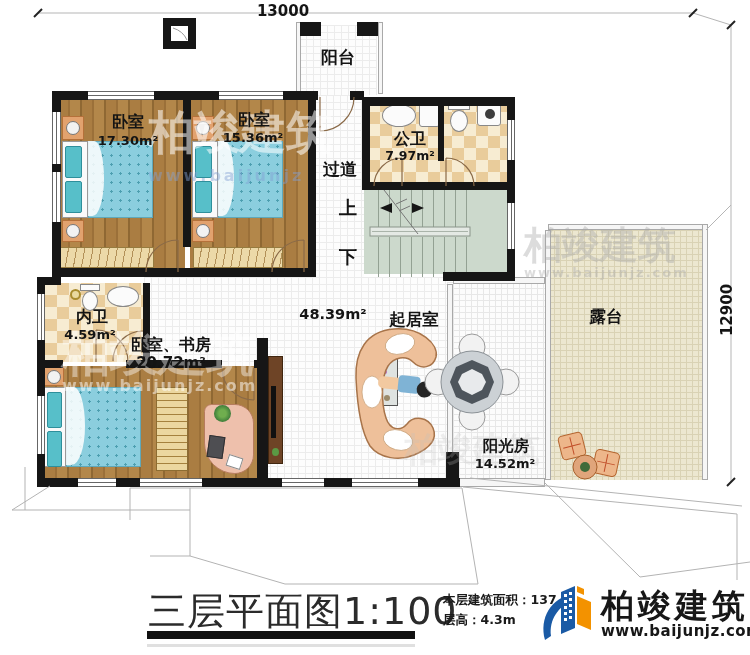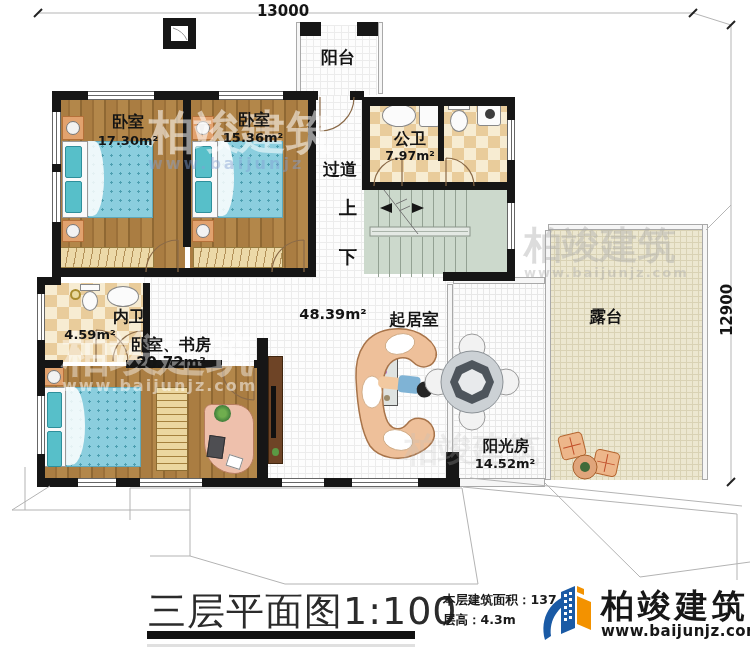--- a/index.html
+++ b/index.html
@@ -241,21 +241,21 @@
         <rect x="594" y="451" width="24" height="24" rx="4" fill="#edb68a" stroke="#b4652f"></rect>
         <path d="M597,463 h18 M606,454 v18" stroke="#c14f2a"></path>
       </g>
       <circle cx="585" cy="467" r="12" fill="#e0a57b" stroke="#a8612d"></circle>
       <circle cx="585" cy="467" r="5" fill="#3f6b3a"></circle>
     </g>
   </svg>
 
   <div class="wm" style="left:148px;top:108px;">
     <div style="font-size:46px;color:rgba(255,255,255,0.55);">柏竣建筑</div>
-    <div style="font-size:16px;letter-spacing:3px;color:rgba(130,160,210,0.45);">www.baijunjz</div>
+    <div style="font-size:16px;letter-spacing:3px;color:rgba(130,160,210,0.45);margin-top:12px;">www.baijunjz</div>
   </div>
   <div class="wm" style="left:524px;top:226px;">
     <div style="font-size:38px;color:rgba(168,168,168,0.40);">柏竣建筑</div>
     <div style="font-size:13px;letter-spacing:2px;color:rgba(168,168,168,0.40);">www.baijunjz.com</div>
   </div>
   <div class="wm" style="left:62px;top:328px;">
     <div style="font-size:48px;color:rgba(255,255,255,0.42);">柏竣建筑</div>
     <div style="font-size:16px;letter-spacing:2px;color:rgba(255,255,255,0.50);">www.baijunjz.com</div>
   </div>
   <div class="wm" style="left:404px;top:432px;">
@@ -267,21 +267,21 @@
   <div class="rlabel" style="left:338px;top:57px;font-size:17px;">阳台</div>
   <div class="rlabel" style="left:128px;top:122px;font-size:16px;">卧室</div>
   <div class="rlabel" style="left:128px;top:140px;font-size:13px;">17.30m²</div>
   <div class="rlabel" style="left:254px;top:120px;font-size:16px;">卧室</div>
   <div class="rlabel" style="left:253px;top:137px;font-size:13px;">15.36m²</div>
   <div class="rlabel" style="left:410px;top:139px;font-size:16px;">公卫</div>
   <div class="rlabel" style="left:410px;top:156px;font-size:12.5px;">7.97m²</div>
   <div class="rlabel" style="left:340px;top:169px;font-size:17px;">过道</div>
   <div class="rlabel" style="left:348px;top:208px;font-size:18px;">上</div>
   <div class="rlabel" style="left:348px;top:257px;font-size:18px;">下</div>
-  <div class="rlabel" style="left:92px;top:317px;font-size:16px;margin-left:37px;">内卫</div>
+  <div class="rlabel" style="left:92px;top:317px;font-size:16px;">内卫</div>
   <div class="rlabel" style="left:90px;top:334px;font-size:13px;">4.59m²</div>
   <div class="rlabel" style="left:171px;top:345px;font-size:16px;">卧室、书房</div>
   <div class="rlabel" style="left:171px;top:363px;font-size:15px;">20.72m²</div>
   <div class="rlabel" style="left:333px;top:314px;font-size:14.5px;">48.39m²</div>
   <div class="rlabel" style="left:414px;top:320px;font-size:16.5px;">起居室</div>
   <div class="rlabel" style="left:506px;top:447px;font-size:15.5px;">阳光房</div>
   <div class="rlabel" style="left:505px;top:463px;font-size:13px;">14.52m²</div>
   <div class="rlabel" style="left:606px;top:317px;font-size:16.5px;">露台</div>
 
   <div class="ftitle"><span>三层平面图</span><span>1:100</span></div>

